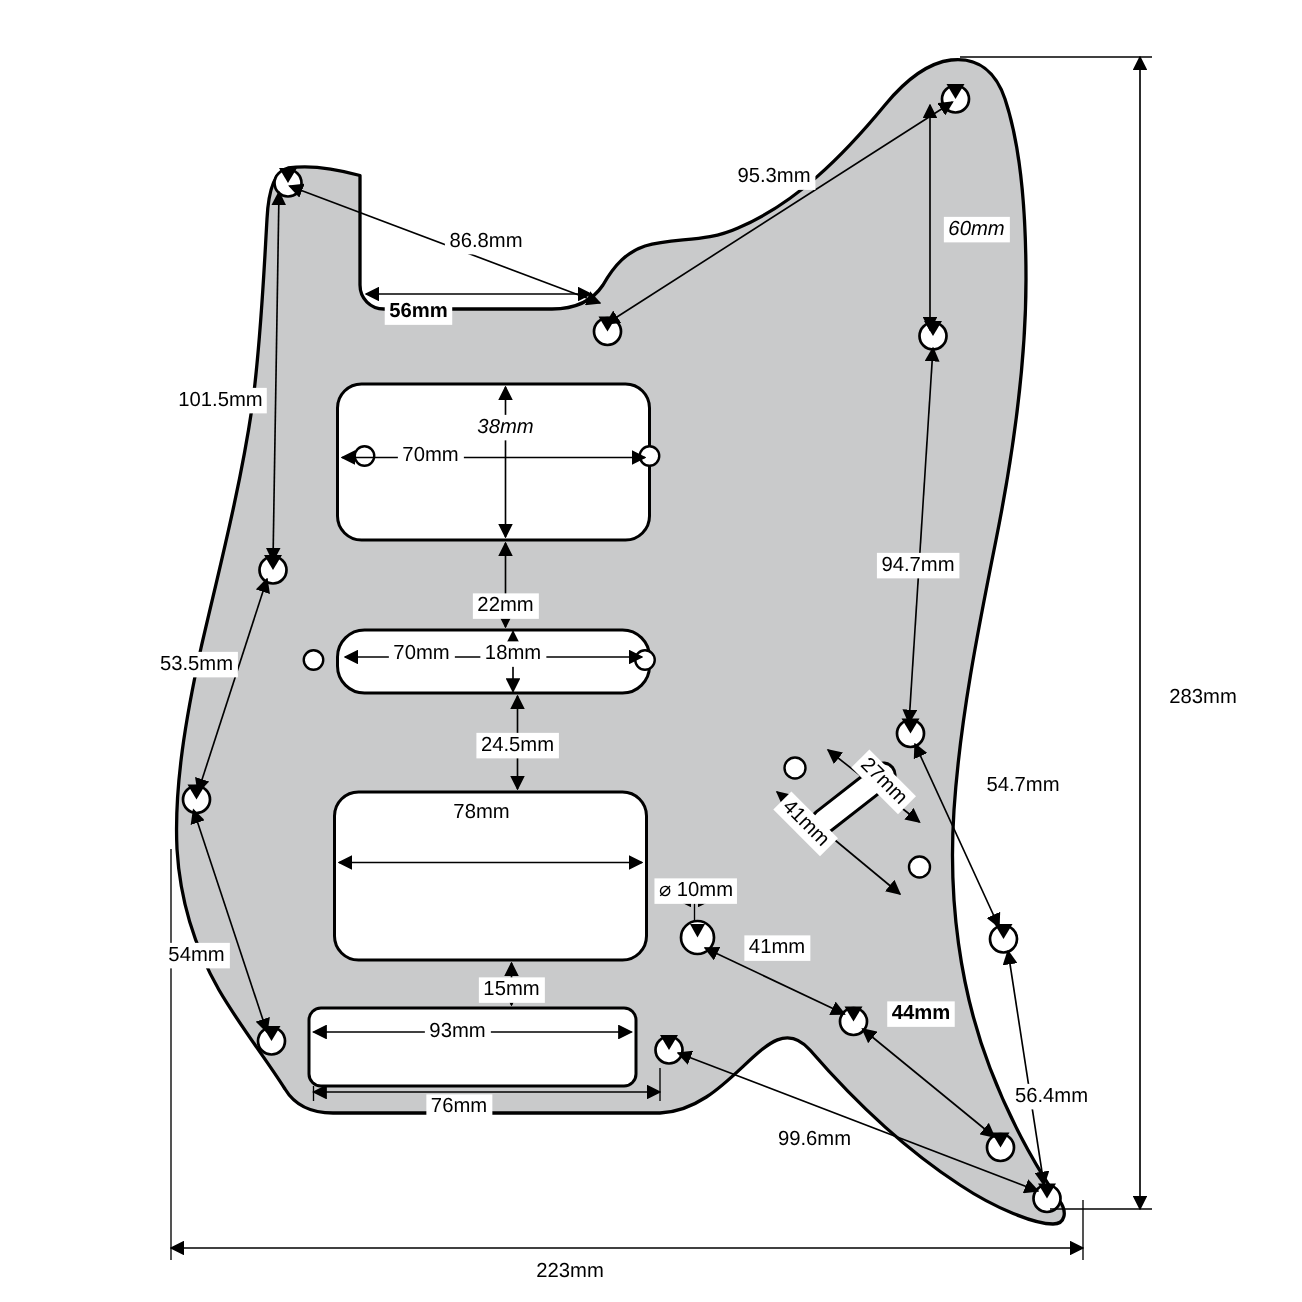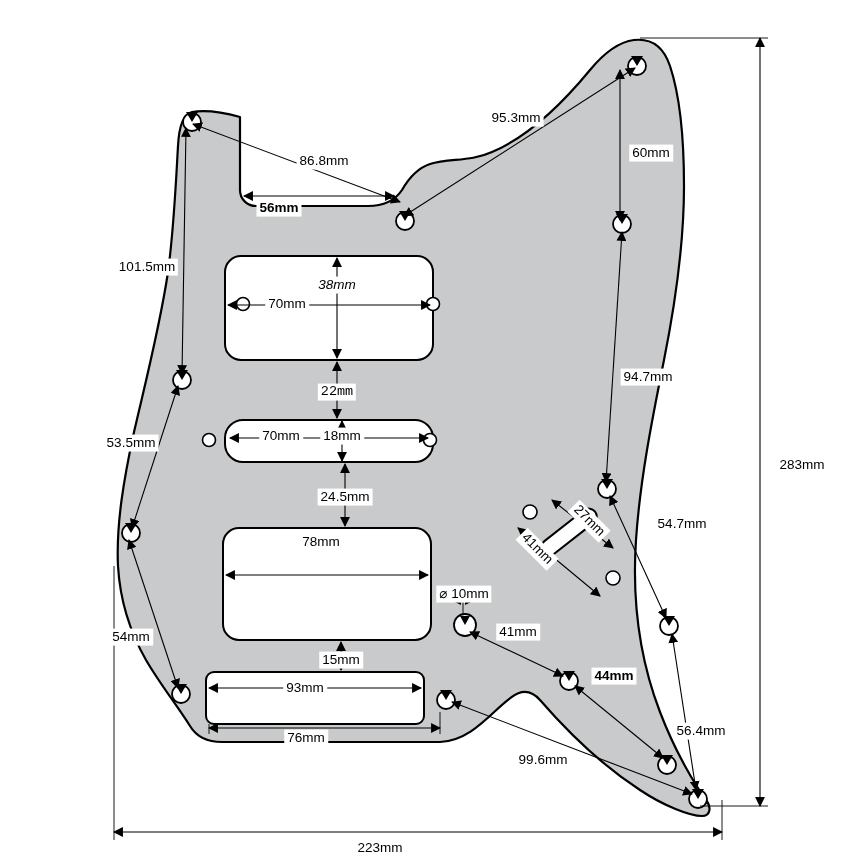--- a/index.html
+++ b/index.html
@@ -218,26 +218,26 @@
     <line x1="518" y1="528" x2="600" y2="596" marker-start="url(#ah)" marker-end="url(#ah)"></line>
   </g>
 </svg>
 
 <div class="dimlabel" style="left:802px;top:420px;margin-top:45px;">283mm</div>
 <div class="dimlabel" style="left:380px;top:848px;">223mm</div>
 
 <div class="dimlabel" style="left:516px;top:118px;">95.3mm</div>
 <div class="dimlabel" style="left:324px;top:161px;">86.8mm</div>
 <div class="dimlabel" style="left:279px;top:208px;font-weight:bold;">56mm</div>
-<div class="dimlabel" style="left:651px;top:153px;">60mm</div>
+<div class="dimlabel" style="left:651px;top:153px;font-style:italic;">60mm</div>
 <div class="dimlabel" style="left:147px;top:267px;">101.5mm</div>
 <div class="dimlabel" style="left:337px;top:285px;font-style:italic;">38mm</div>
 <div class="dimlabel" style="left:287px;top:304px;">70mm</div>
-<div class="dimlabel" style="left:337px;top:392px;font-family:Liberation Mono, monospace;">22mm</div>
-<div class="dimlabel" style="left:648px;top:377px;">94.7mm</div>
+<div class="dimlabel" style="left:337px;top:404px;">22mm</div>
+<div class="dimlabel" style="left:612px;top:377px;">94.7mm</div>
 <div class="dimlabel" style="left:281px;top:436px;">70mm</div>
 <div class="dimlabel" style="left:342px;top:436px;">18mm</div>
 <div class="dimlabel" style="left:131px;top:443px;">53.5mm</div>
 <div class="dimlabel" style="left:345px;top:497px;">24.5mm</div>
 <div class="dimlabel rot2" style="left:589px;top:521px;">27mm</div>
 <div class="dimlabel rot2" style="left:537px;top:549px;">41mm</div>
 <div class="dimlabel" style="left:682px;top:524px;">54.7mm</div>
 <div class="dimlabel" style="left:321px;top:542px;">78mm</div>
 <div class="dimlabel" style="left:464px;top:594px;">⌀ 10mm</div>
 <div class="dimlabel" style="left:131px;top:637px;">54mm</div>

